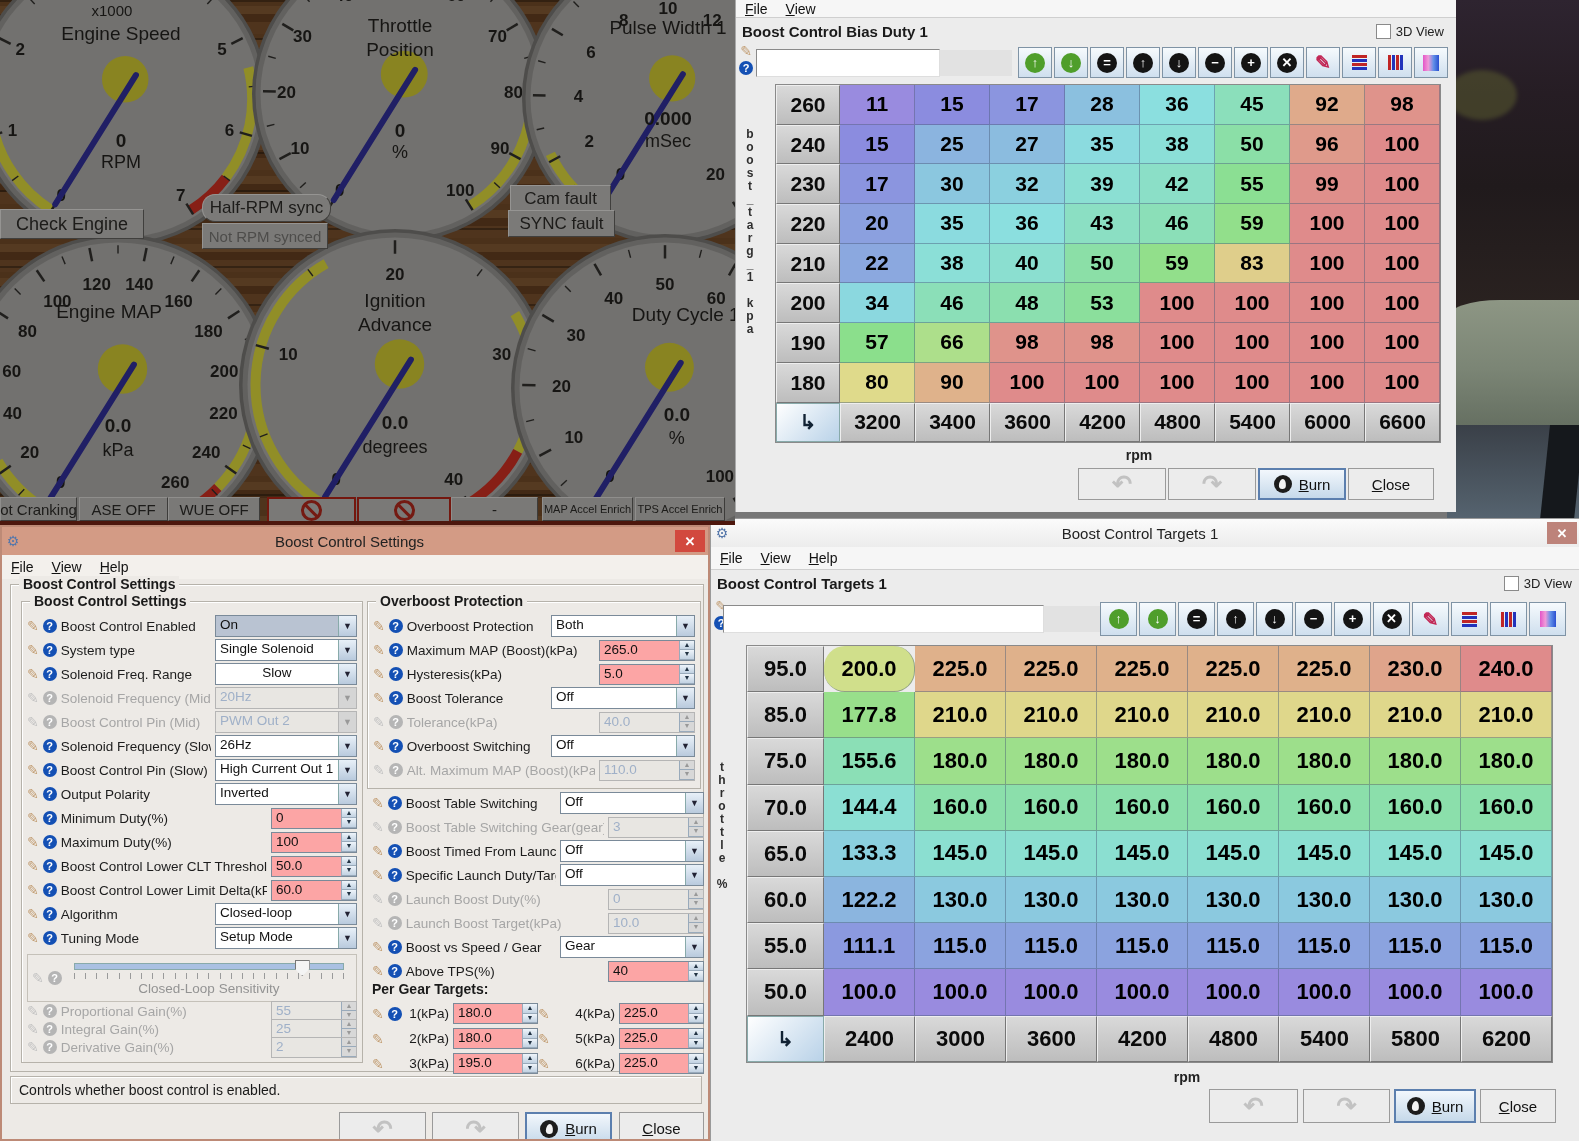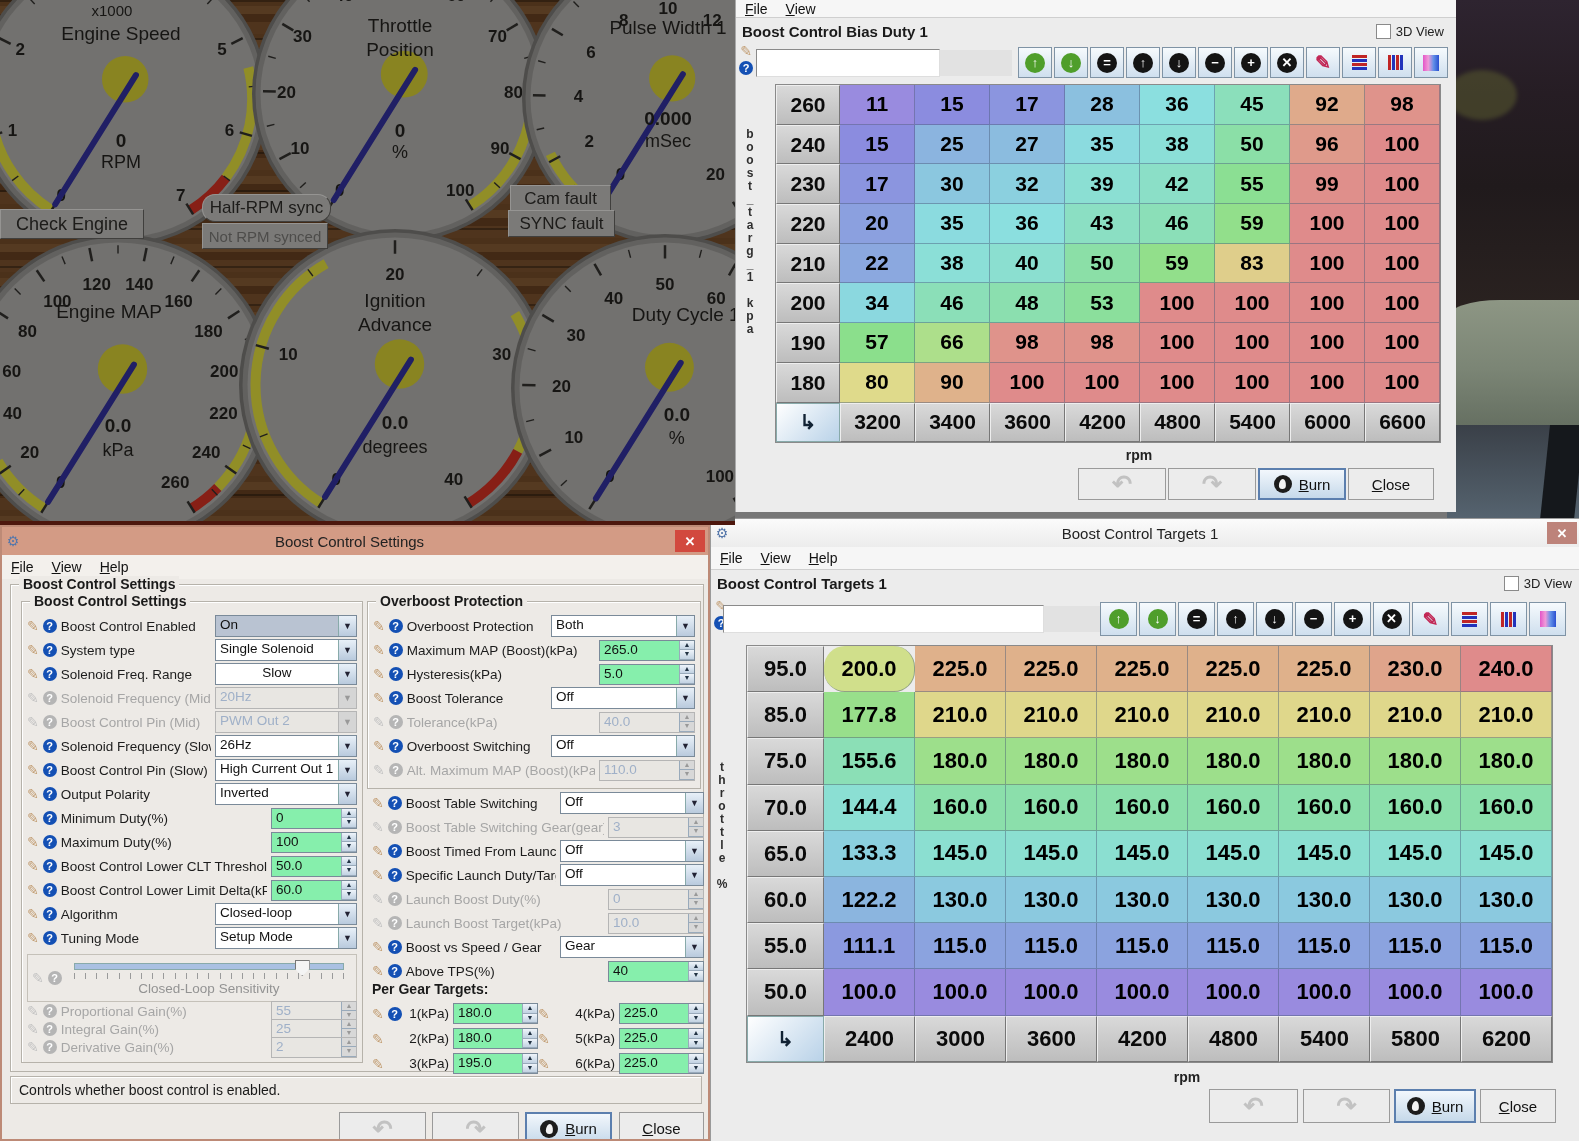--- a/index.html
+++ b/index.html
@@ -148,21 +148,21 @@
   .frow .flabel{flex:1;white-space:nowrap;overflow:hidden;}
   .frow.dis{color:#a6a6a6;}
   .sel{display:inline-flex;align-items:stretch;height:20px;background:#fff;border:1px solid #7a8a99;}
   .sel .sel-val{flex:1;font-size:13.5px;padding:1px 4px;color:#111;white-space:nowrap;overflow:hidden;}
   .sel .sel-arrow{width:17px;background:linear-gradient(#e8f0f8,#b9cadd);border-left:1px solid #8aa;color:#223;
     font-size:9px;display:flex;align-items:center;justify-content:center;}
   .sel.focus{background:#b9c3d2;}
   .sel.dis{background:#e8e6e2;border-color:#b5b5b5;}
   .sel.dis .sel-val{color:#9fb0c8;}
   .sel.dis .sel-arrow{background:#d5d5d5;color:#999;border-color:#b5b5b5;}
-  .spin{display:inline-flex;align-items:stretch;height:19px;background:#86efac;border:1px solid #7a8a99;}
+  .spin{display:inline-flex;align-items:stretch;height:19px;background:#fca5a5;border:1px solid #7a8a99;}
   .spin .spin-val{flex:1;font-size:13.5px;padding:1px 4px;color:#111;}
   .spin-btns{width:14px;display:flex;flex-direction:column;border-left:1px solid #9ab;}
   .spin-btns i{flex:1;font-style:normal;font-size:7px;line-height:8px;text-align:center;color:#234;
     background:linear-gradient(#eef4fa,#c2d2e2);border-bottom:1px solid #9ab;}
   .spin.dis{background:#e8e6e2;border-color:#b5b5b5;}
   .spin.dis .spin-val{color:#9fb0c8;}
   .spin.dis .spin-btns i{background:#d8d8d8;color:#999;}
   .pg-label{font-size:14px;font-weight:bold;color:#1a1a1a;height:20px;}
   .pg-row{display:flex;height:25px;align-items:center;}
   .pg-cell{display:flex;align-items:center;gap:4px;width:50%;font-size:13.5px;color:#1c1c1c;}
@@ -441,20 +441,34 @@
           <text x="676.84" y="444.24" text-anchor="middle" font-size="18" class="gtxt">%</text>
         </g>
       </svg>
     <div id="indicators">
         <div class="lamp" style="left: 0px; top: 209px; width: 142px; height: 28px; font-size: 18px; text-align: center;">Check Engine</div>
         <div class="lamp" style="left: 202px; top: 194px; width: 127px; height: 26px; font-size: 17px; border-radius: 13px;">Half-RPM sync</div>
         <div class="lamp dim" style="left: 202px; top: 223px; width: 124px; height: 24px; font-size: 15px;">Not RPM synced</div>
         <div class="lamp" style="left: 510px; top: 185px; width: 99px; height: 26px; font-size: 17px;">Cam fault</div>
         <div class="lamp" style="left: 508px; top: 210px; width: 105px; height: 25px; font-size: 17px;">SYNC fault</div>
       </div>
+    <div id="status-bar">
+        <div class="sseg" style="left: 0px; width: 75px; font-size: 15px;">ot Cranking</div>
+        <div class="sseg" style="left: 79px; width: 87px; font-size: 15px;">ASE OFF</div>
+        <div class="sseg" style="left: 168px; width: 90px; font-size: 15px;">WUE OFF</div>
+        <div class="sseg alarm" style="left: 267px; width: 85px; font-size: 15px;">
+          <span class="nosign"></span>
+        </div>
+        <div class="sseg alarm" style="left: 357px; width: 90px; font-size: 15px;">
+          <span class="nosign"></span>
+        </div>
+        <div class="sseg" style="left: 451px; width: 85px; font-size: 15px;">-</div>
+        <div class="sseg" style="left: 542px; width: 89px; font-size: 11px;">MAP Accel Enrich</div>
+        <div class="sseg" style="left: 635px; width: 88px; font-size: 11px;">TPS Accel Enrich</div>
+      </div>
     <div id="dash-bottom-strip"></div>
     <div id="dim"></div>
   </section>
 
   <section id="bias-window">
     <div class="menubar" id="bias-menu">
         <span class="menu-item ul">File</span>
         <span class="menu-item ul">View</span>
       </div>
     <div class="tblhead" id="bias-head">

